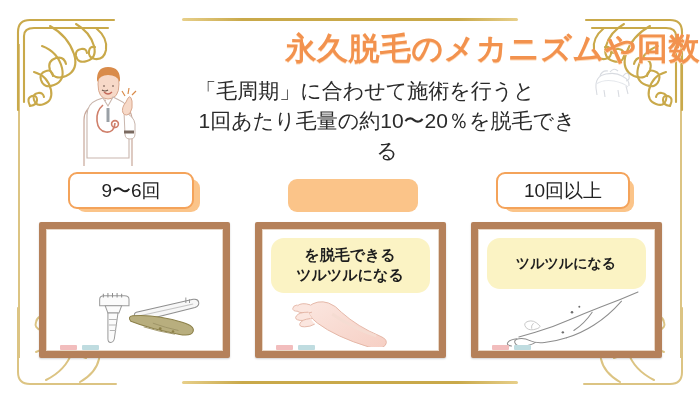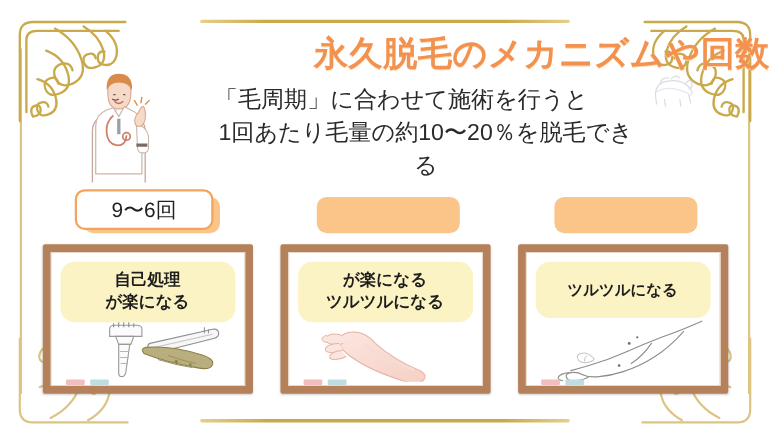--- a/index.html
+++ b/index.html
@@ -196,24 +196,20 @@
   </div>
 
   <div class="cols">
 
     <div class="col">
       <div class="badge-wrap">
         <div class="badge-shadow"></div>
         <div class="badge">9〜6回</div>
       </div>
       <div class="card">
-        <div class="card-label">
-          <div>自己処理</div>
-          <div>が楽になる</div>
-        </div>
         <div class="card-art">
           <svg width="100%" height="100%" viewBox="0 0 180 62" preserveAspectRatio="xMidYMax meet">
             <g stroke="#9a9a9a" stroke-width="1.1" fill="#fbfbfb">
               <path d="M52 10 q0 -4 5 -4 l22 0 q5 0 5 4 l0 7 l-32 0z"></path>
               <path d="M56 4 l0 4 M61 3 l0 5 M66 3 l0 5 M71 3 l0 5 M76 4 l0 4" stroke="#8d8d8d"></path>
               <path d="M58 17 l18 0 l-3 8 l-12 0z"></path>
               <path d="M61 25 l11 0 l-4 28 q-1 4 -4 4 q-3 0 -3 -4z"></path>
               <path d="M62 32 l9 0 M62 38 l9 0 M63 44 l7 0" stroke="#b5b5b5"></path>
             </g>
             <g stroke="#8f8f8f" stroke-width="1.1" fill="#f7f7f7">
@@ -235,21 +231,21 @@
         </div>
       </div>
     </div>
 
     <div class="col">
       <div class="badge-wrap">
         <div class="badge-shadow"></div>
       </div>
       <div class="card">
         <div class="card-label">
-          <div>が楽になる</div>
+          <div>を脱毛できる</div>
           <div>ツルツルになる</div>
         </div>
         <div class="card-art">
           <svg width="100%" height="100%" viewBox="0 0 180 62" preserveAspectRatio="xMidYMax meet">
             <defs>
               <linearGradient id="skin2" x1="0" y1="0" x2="1" y2="1">
                 <stop offset="0" stop-color="#FBE6DF"></stop>
                 <stop offset="1" stop-color="#F6CFC4"></stop>
               </linearGradient>
             </defs>
@@ -264,20 +260,21 @@
         <div class="swatches">
           <div class="sw" style="background:#F2BDBD"></div>
           <div class="sw" style="background:#BFDCE0"></div>
         </div>
       </div>
     </div>
 
     <div class="col">
       <div class="badge-wrap">
         <div class="badge-shadow"></div>
+        <div class="badge">10回以上</div>
       </div>
       <div class="card">
         <div class="card-label single">
           <div>ツルツルになる</div>
         </div>
         <div class="card-art">
           <svg width="100%" height="100%" viewBox="0 0 180 62" preserveAspectRatio="xMidYMax meet">
             <g fill="none" stroke="#8d8d8d" stroke-width="1.1" stroke-linecap="round">
               <path d="M168 2 q-18 8 -40 16 q-18 7 -34 14"></path>
               <path d="M94 32 q-18 8 -38 14 q-10 3 -18 5"></path>

